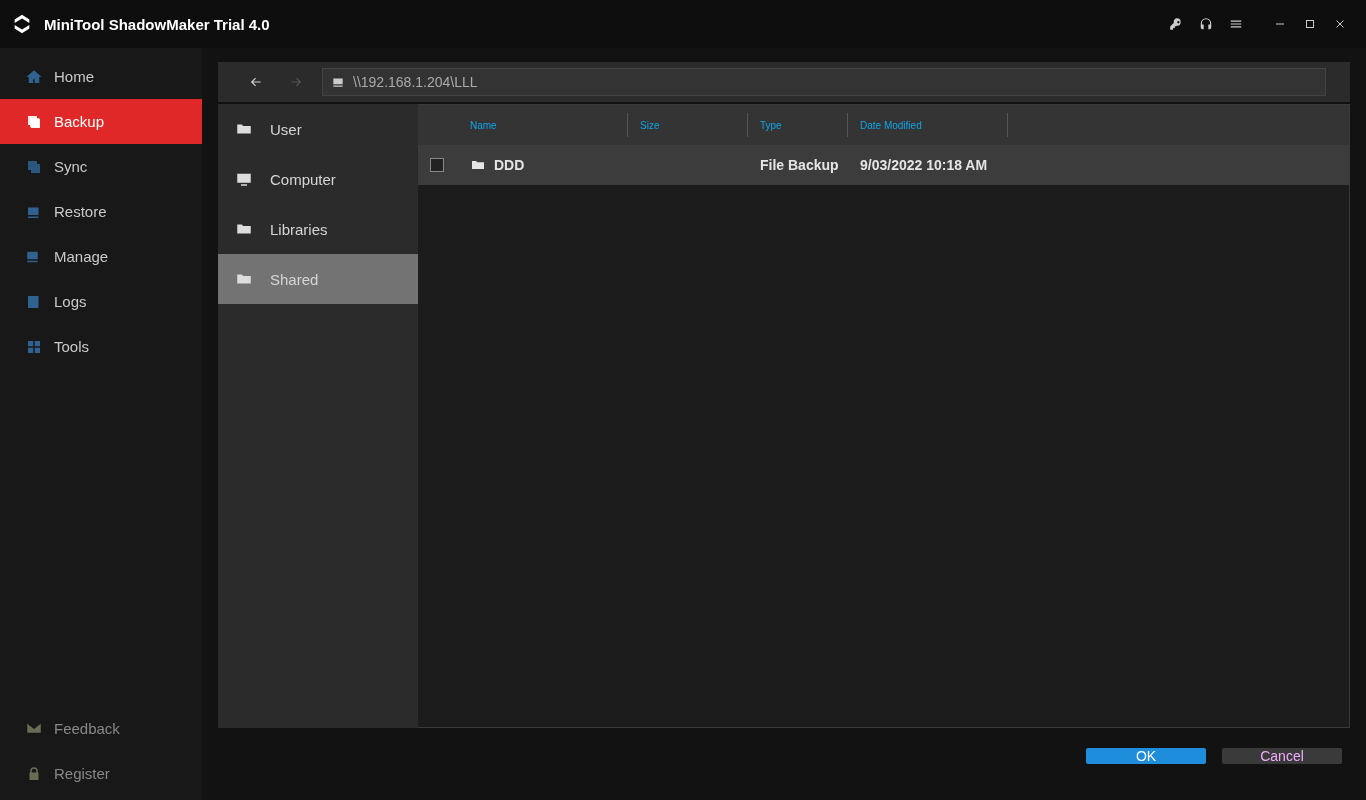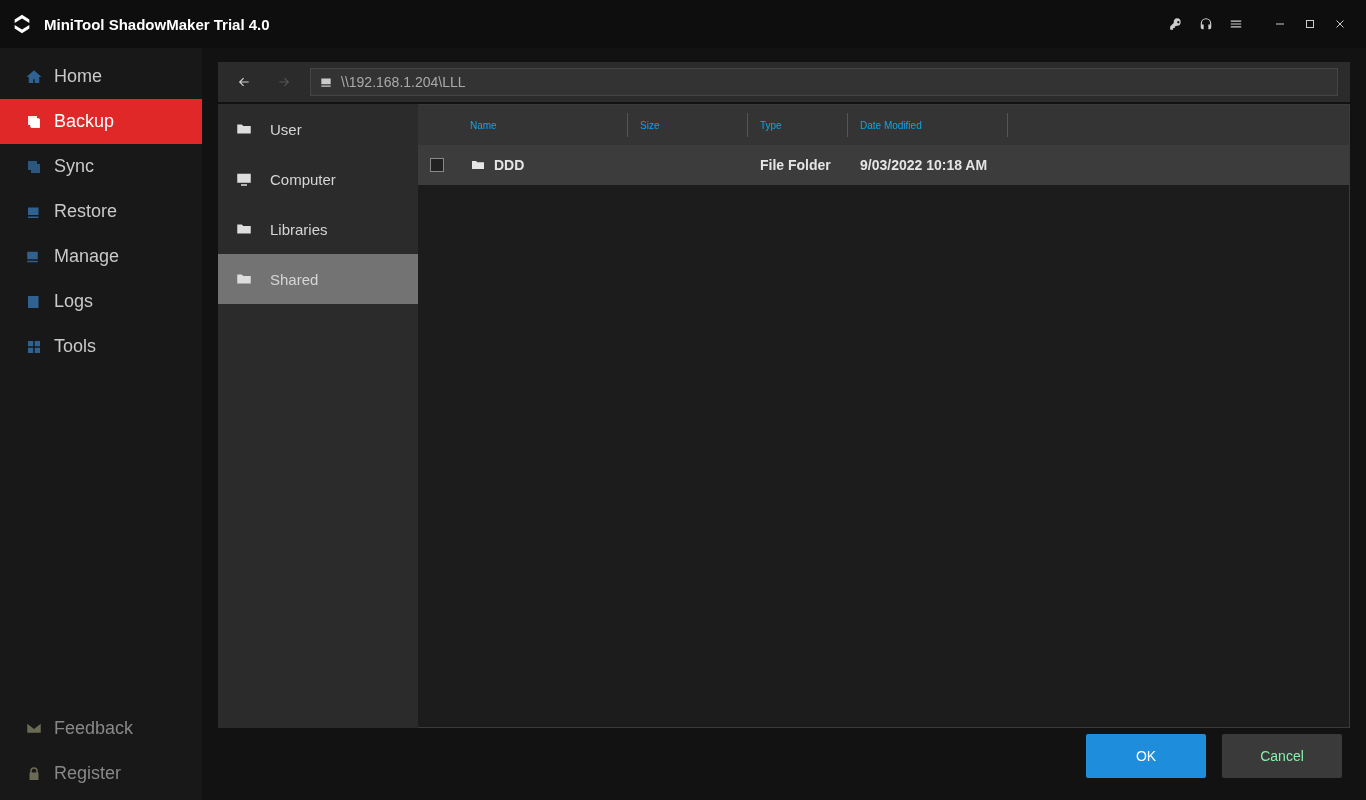--- a/index.html
+++ b/index.html
@@ -43,21 +43,21 @@
     width: 202px;
     background: #181818;
     display:flex; flex-direction:column;
     padding-top: 6px;
   }
   .side-item {
     height: 45px;
     display:flex; align-items:center;
     padding-left: 54px;
     position: relative;
-    font-size: 18px;
+    font-size: 15px;
     color:#c9c9c9;
     cursor:pointer;
   }
   .side-item .side-icon {
     position:absolute; left:24px; top:50%; transform:translateY(-50%);
     width:20px; height:20px; display:flex; align-items:center; justify-content:center;
     color:#2f6290;
   }
   .side-item.active { background:#e02828; color:#fff; }
   .side-item.active .side-icon { color:#fff; }
@@ -70,21 +70,21 @@
     flex:1;
     background:#121212;
     display:flex; flex-direction:column;
     padding: 14px 16px 16px 16px;
     min-width:0;
   }
   .pathbar {
     height: 40px;
     background:#2b2b2b;
     display:flex; align-items:center;
-    padding: 0 12px;
+    padding: 0 24px;
     gap:12px;
   }
   .nav-arrow {
     width:28px; height:28px; display:flex; align-items:center; justify-content:center;
     color:#d0d0d0; cursor:pointer;
   }
   .nav-arrow.disabled { color:#555; cursor:default; }
   .path-input {
     flex:1; height:28px;
     background:#333;
@@ -147,25 +147,25 @@
   .checkbox {
     width:14px; height:14px; border:1px solid #888; background:#222;
   }
   .file-body { flex:1; overflow:auto;font-weight:bold; }
 
   .footer {
     height:56px; display:flex; align-items:center; justify-content:flex-end;
     gap:16px; padding-right:8px;
   }
   .btn {
-    width:120px; height:44px; display:flex; align-items:center; justify-content:center;
+    width:120px; height:16px; display:flex; align-items:center; justify-content:center;
     font-size:14px; cursor:pointer; border-radius:2px;
   }
   .btn-primary { background:#1e8ddc; color:#fff; }
-  .btn-secondary { background:#3a3a3a; color:#86efac; }
+  .btn-secondary { background:#3a3a3a; color:#f0abfc; }
 
   svg { display:block; }
 </style>
 </head>
 <body>
 
 <div class="app">
 
   <div class="titlebar">
     <div class="titlebar-left">
@@ -377,21 +377,21 @@
                   <svg width="16" height="16" viewBox="0 0 24 24">
                       <path fill="#e5e5e5" d="M3 6h6l2 2h10v10H3z"></path>
                     </svg>
                 </span>
                 <span>DDD</span>
               </div>
               <div class="cell cell-size">
                   <span></span>
                 </div>
               <div class="cell cell-type">
-                  <span>File Folder</span>
+                  <span>File Backup</span>
                 </div>
               <div class="cell cell-date">
                   <span>9/03/2022 10:18 AM</span>
                 </div>
             </div>
           </div>
         </div>
       </div>
 
       <div class="footer">

